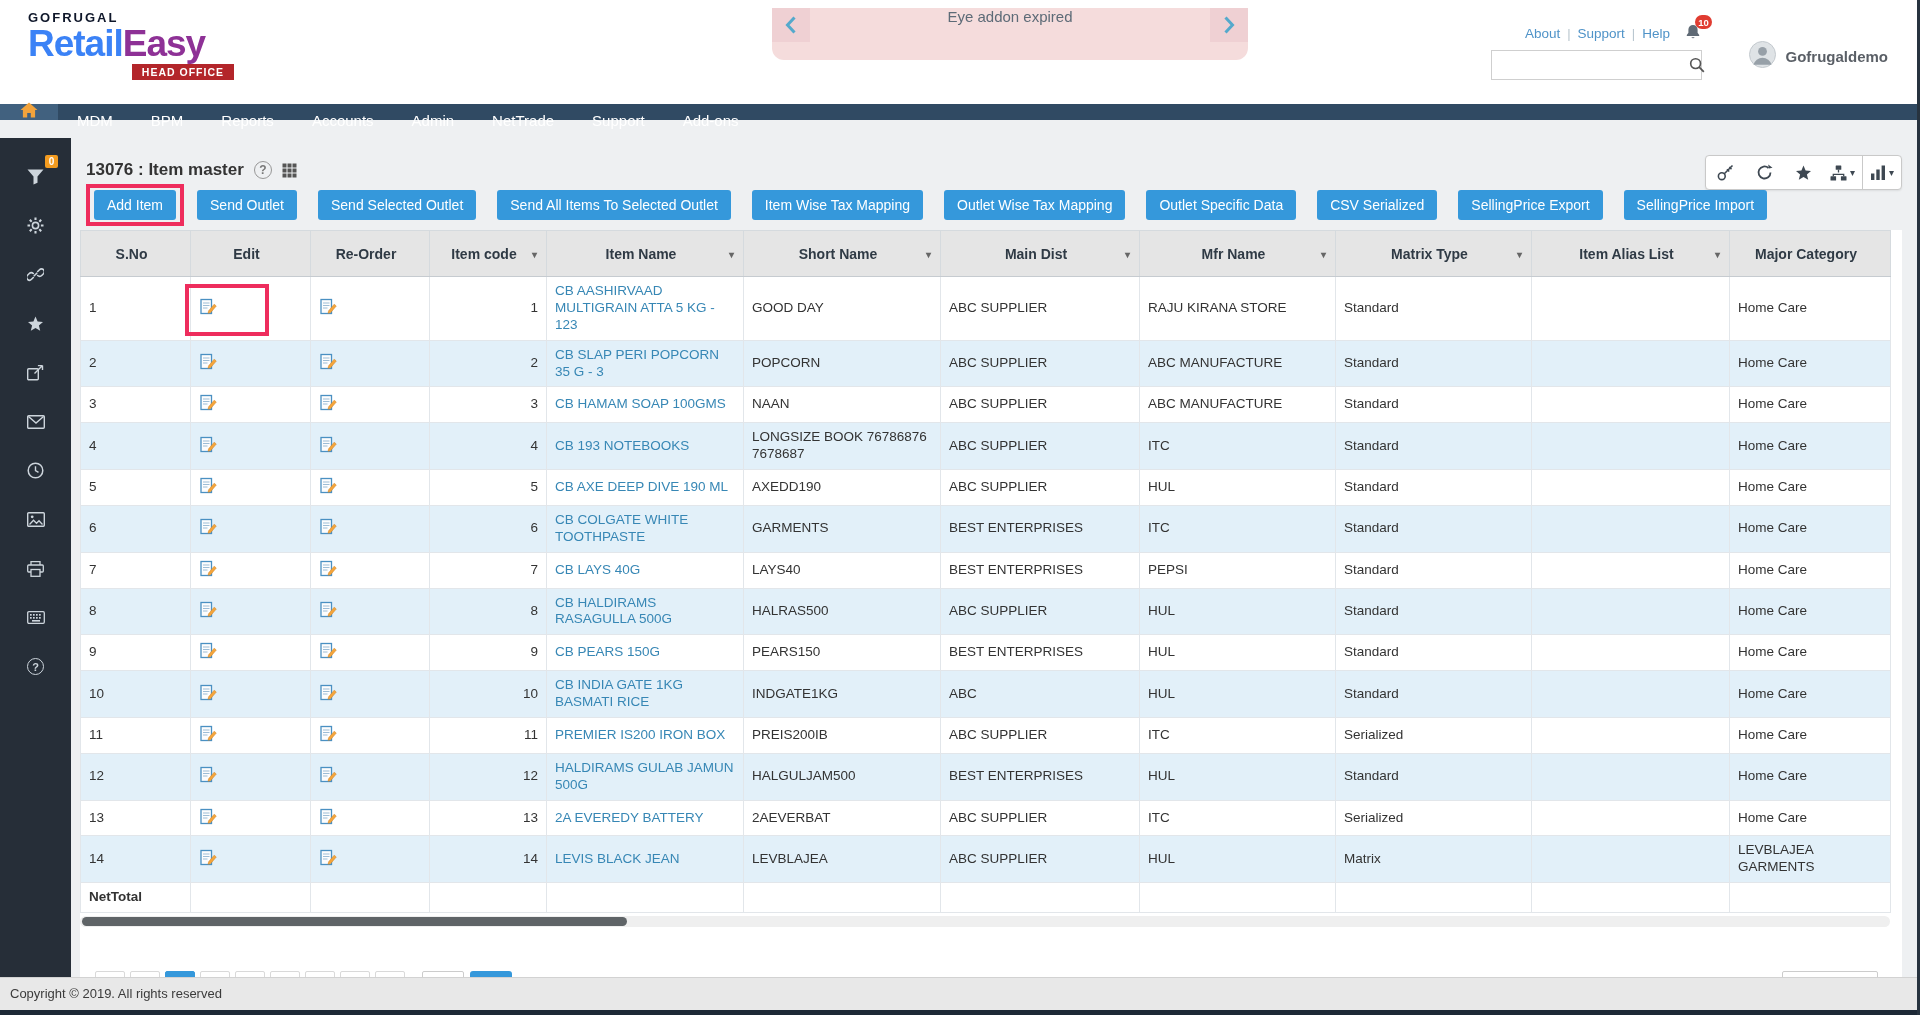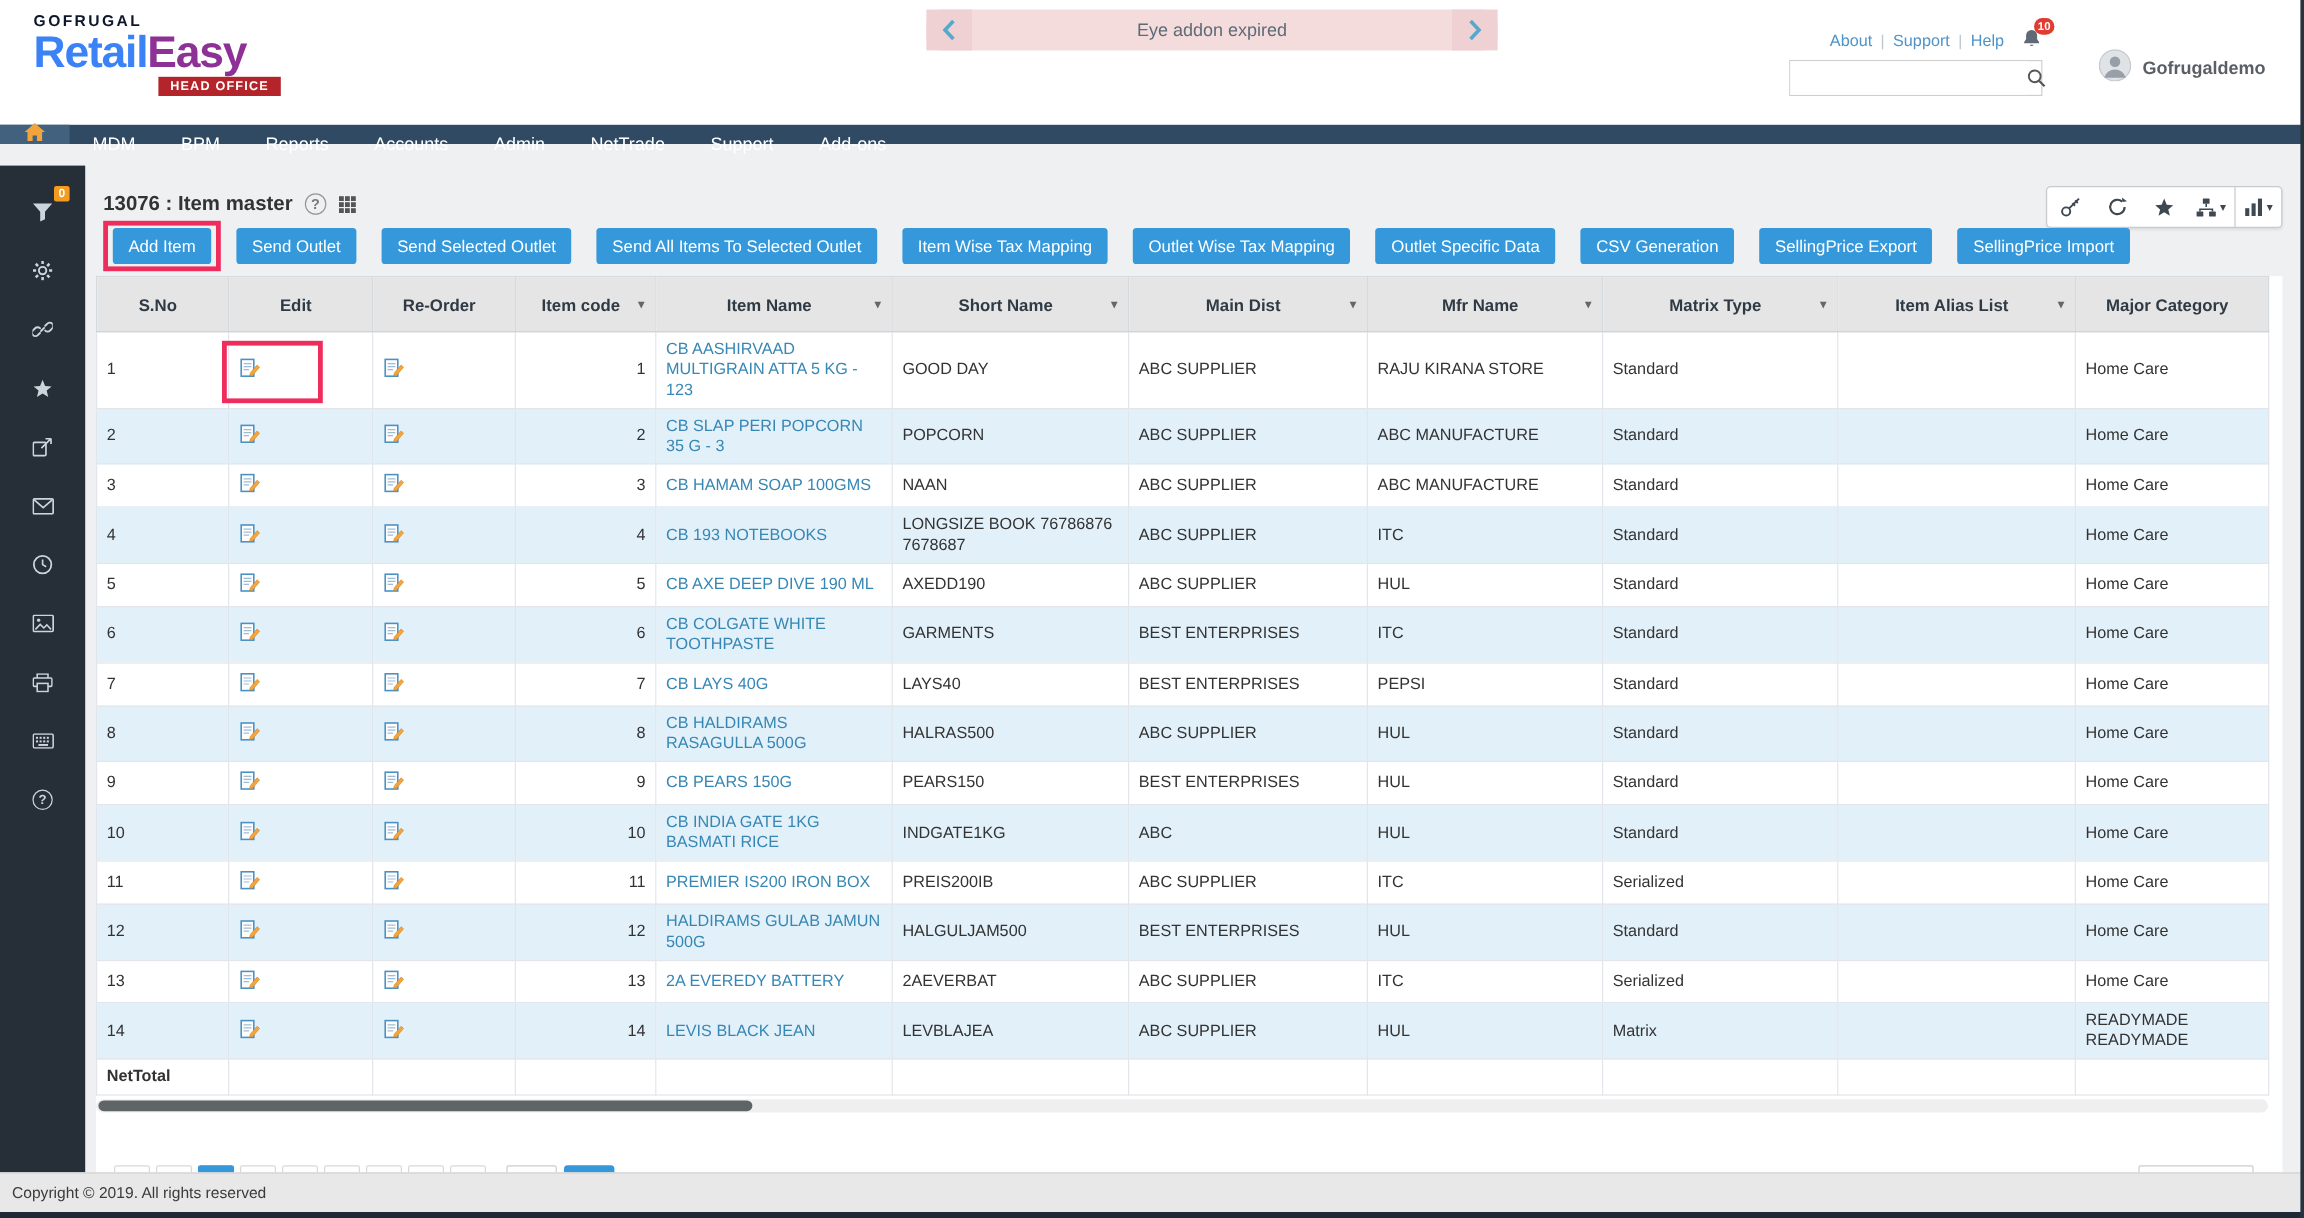--- a/index.html
+++ b/index.html
@@ -11,21 +11,21 @@
   
   .topbar { position: absolute; top: 0; left: 0; right: 0; height: 104px; background: #fff; z-index: 5; }
   .logo { position: absolute; left: 28px; top: 10px; width: 206px; }
   .logo .brand { font-size: 13px; font-weight: bold; color: #0f172a; letter-spacing: 2px; }
   .logo .product { font-size: 37px; font-weight: bold; line-height: 1.05; letter-spacing: -1px; }
   .logo .p1 { color: #3b82f6; }
   .logo .p2 { color: #8e3196; }
   .logo .office { text-align: right; margin-top: -2px; }
   .logo .office span { display: inline-block; background: #b3252a; color: #fff; font-size: 10.5px; font-weight: bold; letter-spacing: 1px; padding: 2px 10px; }
 
-  .banner { position: absolute; left: 772px; top: 8px; width: 476px; height: 34px; background: #f5dcdc; display: flex; align-items: center; border-radius: 12px; }
+  .banner { position: absolute; left: 772px; top: 8px; width: 476px; height: 52px; background: #f5dcdc; display: flex; border-radius: 12px; }
   .banner-text { flex: 1; text-align: center; color: #5d6b77; font-size: 15px; }
   .banner-arrow { width: 38px; height: 34px; border: none; background: #efd0d3; display: flex; align-items: center; justify-content: center; }
 
   .hdr-top { position: absolute; top: 24px; right: 215px; display: flex; align-items: center; gap: 7px; }
   .hlink { color: #4f93c8; font-size: 13.5px; }
   .sep { color: #b9c6cf; font-size: 13px; }
   .bell-wrap { position: relative; margin-left: 8px; color: #5f6a75; width: 20px; height: 18px; display: inline-block; }
   .bell-badge { position: absolute; top: -9px; left: 10px; background: #e03c31; color: #fff; font-size: 9.5px; font-weight: bold; min-width: 17px; height: 14px; border-radius: 8px; display: flex; align-items: center; justify-content: center; padding: 0 3px; }
 
   .search-wrap { position: absolute; top: 50px; right: 218px; width: 211px; height: 30px; border: 1px solid #cfcfcf; background: #fff; display: flex; align-items: center; }
@@ -315,21 +315,21 @@
     </div>
 
     <div class="btn-row">
         <button class="act-btn annotated">Add Item</button>
         <button class="act-btn">Send Outlet</button>
         <button class="act-btn">Send Selected Outlet</button>
         <button class="act-btn">Send All Items To Selected Outlet</button>
         <button class="act-btn">Item Wise Tax Mapping</button>
         <button class="act-btn">Outlet Wise Tax Mapping</button>
         <button class="act-btn">Outlet Specific Data</button>
-        <button class="act-btn">CSV Generation</button>
+        <button class="act-btn">CSV Serialized</button>
         <button class="act-btn">SellingPrice Export</button>
         <button class="act-btn">SellingPrice Import</button>
       </div>
 
     <div class="table-panel">
       <table class="grid">
         <colgroup>
             <col style="width: 110px;">
             <col style="width: 120px;">
             <col style="width: 119px;">
@@ -699,21 +699,21 @@
                     <path d="M8.6 12.8l5.6-6.6 2.1 1.8-5.6 6.6-2.7 0.7z" fill="#f5a53b" stroke="#cf8322" stroke-width="0.5"></path>
                   </svg>
                 </span></td>
               <td class="col-code">14</td>
               <td class="col-name"><a class="item-link">LEVIS BLACK JEAN</a></td>
               <td class="col-short">LEVBLAJEA</td>
               <td class="col-dist">ABC SUPPLIER</td>
               <td class="col-mfr">HUL</td>
               <td class="col-type">Matrix</td>
               <td class="col-alias"></td>
-              <td class="col-cat">READYMADE READYMADE</td>
+              <td class="col-cat">LEVBLAJEA GARMENTS</td>
             </tr>
           </tbody>
         <tfoot>
           <tr>
               <td class="nt-label">NetTotal</td>
               <td></td>
               <td></td>
               <td></td>
               <td></td>
               <td></td>

